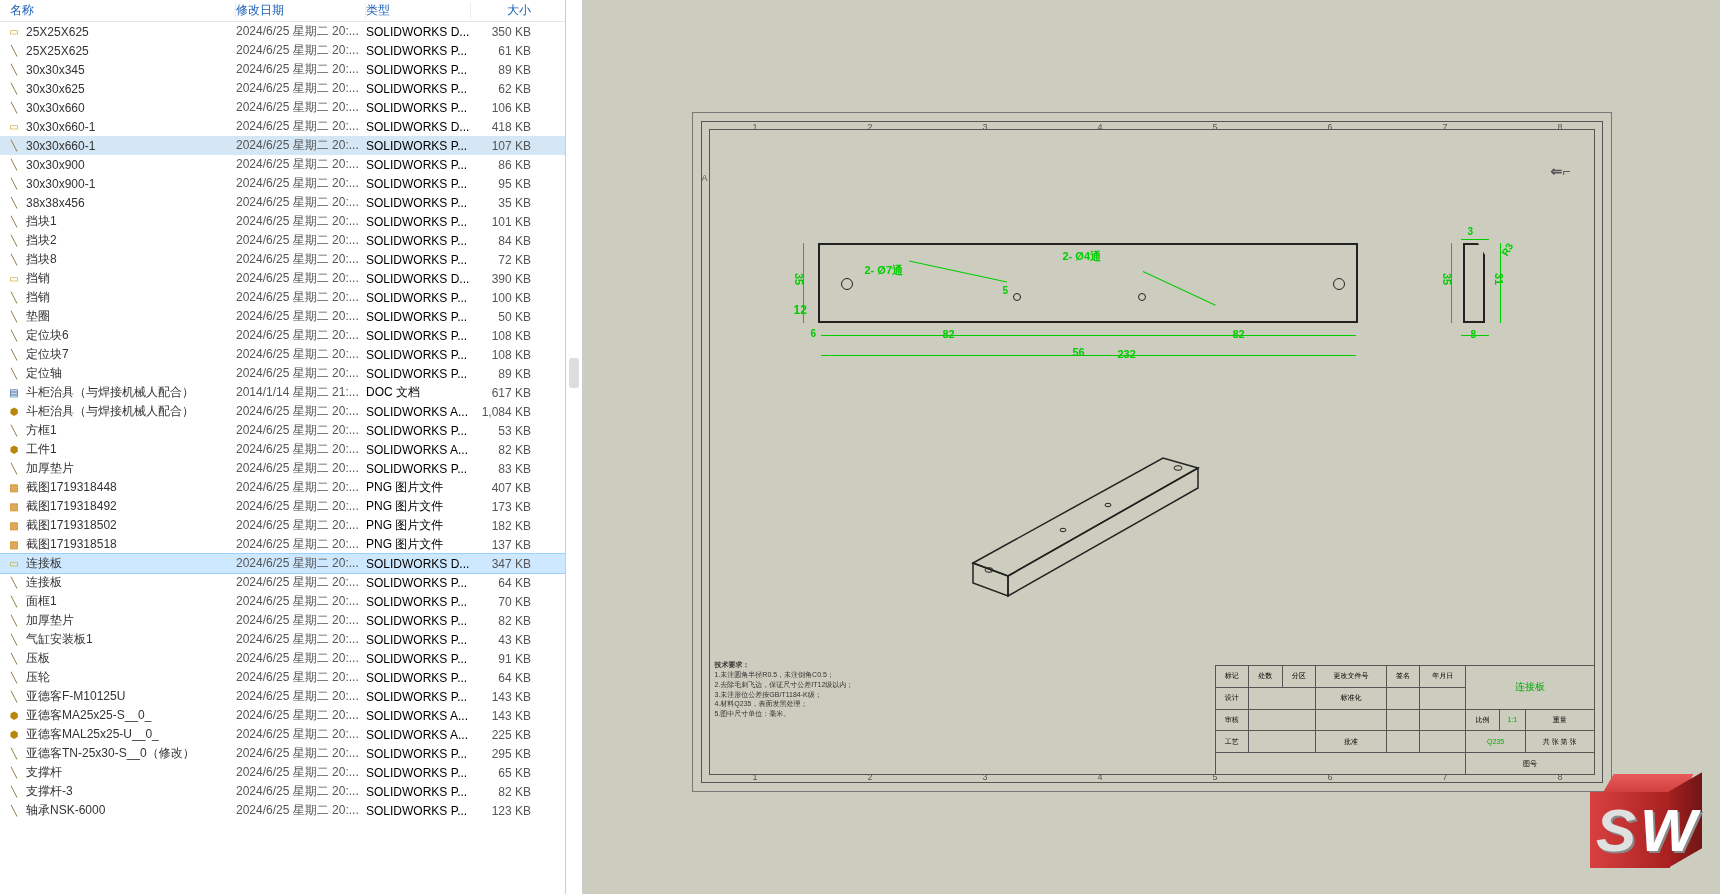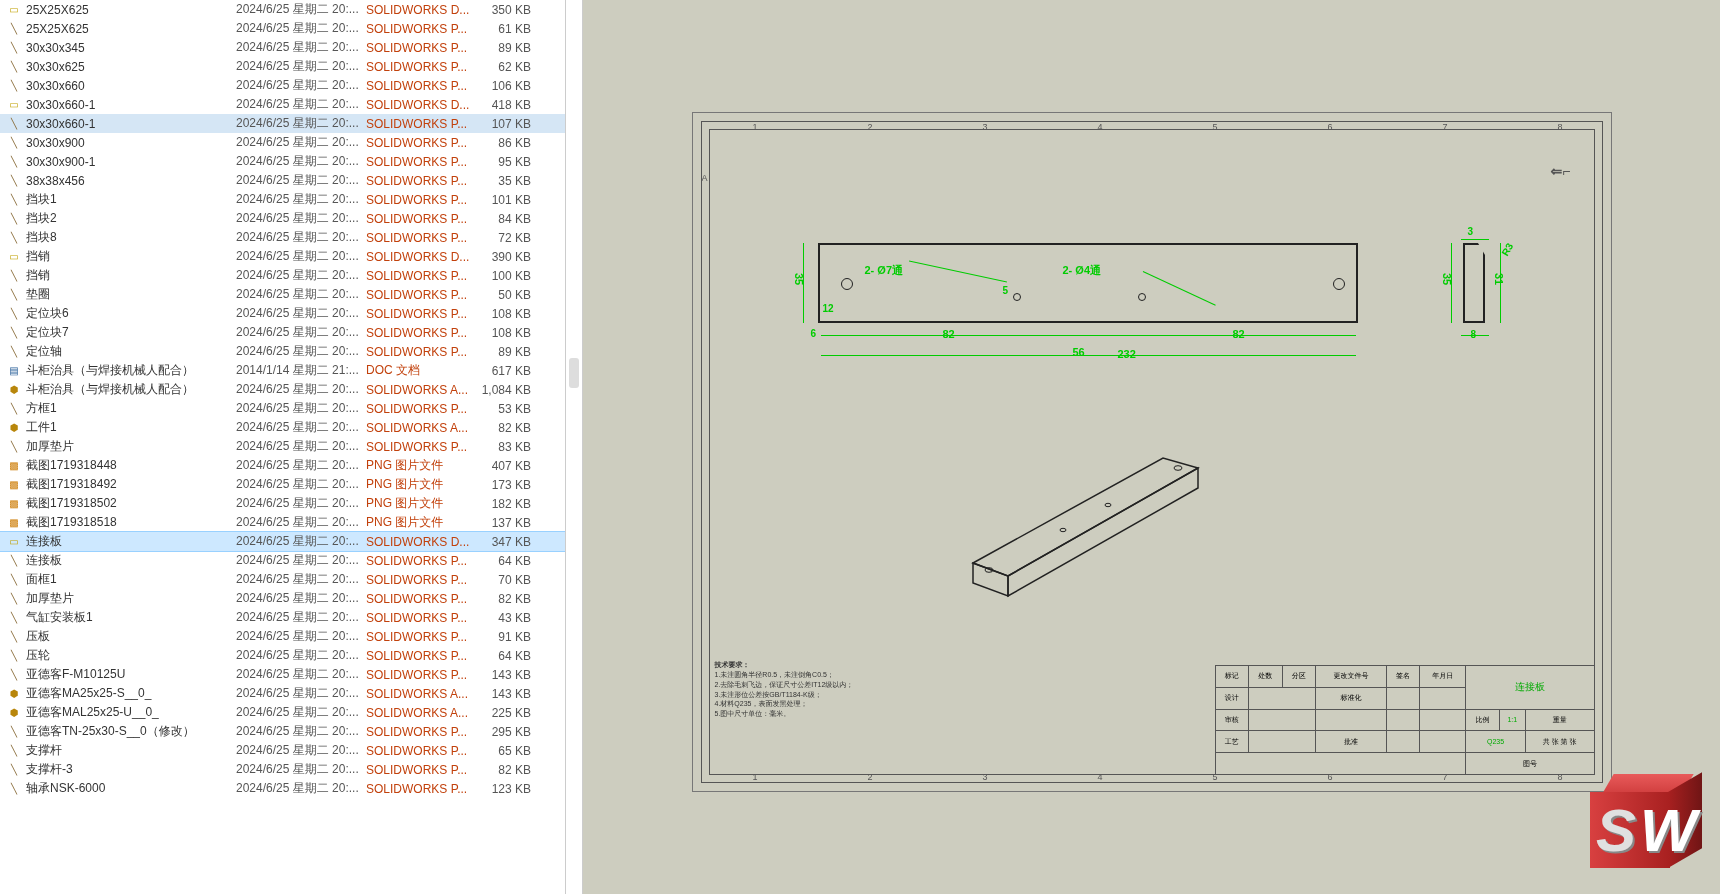--- a/index.html
+++ b/index.html
@@ -18,21 +18,21 @@
 .file-row.sel-drw{background:#d5e6f5;}
 .file-row.sel-main{background:#cde8ff;outline:1px solid #99d1ff;}
 .icon{width:16px;height:16px;margin-right:4px;display:inline-flex;align-items:center;justify-content:center;font-size:10px;}
 .icon-part{color:#8a6d3b;}
 .icon-drw{color:#c0a000;}
 .icon-asm{color:#b8860b;}
 .icon-doc{color:#2a6099;}
 .icon-png{color:#cc7a00;}
 .fname{width:210px;overflow:hidden;white-space:nowrap;}
 .fdate{width:130px;color:#555;overflow:hidden;white-space:nowrap;}
-.ftype{width:105px;color:#c2410c;overflow:hidden;white-space:nowrap;}
+.ftype{width:105px;color:#000000;overflow:hidden;white-space:nowrap;}
 .fsize{width:68px;text-align:right;padding-right:8px;color:#555;}
 .splitter{width:18px;background:#fff;border-left:1px solid #ccc;border-right:1px solid #ccc;position:relative;}
 .splitter:before{content:"";position:absolute;top:40%;left:3px;width:10px;height:30px;background:#ddd;border-radius:3px;}
 .right-pane{flex:1;background:#cdcdbf;position:relative;padding:30px 20px 20px 20px;display:flex;align-items:center;justify-content:center;}
 .drawing-sheet{width:920px;height:680px;background:#cdcdbf;border:1px solid #777;position:relative;}
 .frame-outer{position:absolute;top:8px;left:8px;right:8px;bottom:8px;border:1px solid #555;}
 .frame-inner{position:absolute;top:16px;left:16px;right:16px;bottom:16px;border:1px solid #555;}
 .ruler-num{position:absolute;font-size:9px;color:#555;}
 .dim{position:absolute;font-size:11px;color:#00cc00;font-weight:bold;}
 .dim-line{position:absolute;background:#00cc00;}
@@ -51,20 +51,26 @@
 .sw-side{position:absolute;top:18px;left:78px;width:34px;height:76px;background:linear-gradient(to right,#a82020,#701515);transform-origin:left;transform:skewY(-30deg);}
 .sw-letter{position:absolute;font-size:60px;font-weight:bold;font-style:italic;font-family:Arial;}
 .sw-s{color:#e0e0e0;top:22px;left:6px;text-shadow:2px 2px 0 #888;}
 .sw-w{color:#fff;top:22px;left:50px;text-shadow:2px 2px 0 #888;}
 .arrow-mark{position:absolute;right:40px;top:50px;font-size:14px;color:#555;font-weight:bold;}
 </style>
 </head>
 <body>
 
 <div class="left-pane">
+  <div class="list-header">
+    <div class="col-name">名称</div>
+    <div class="col-date">修改日期</div>
+    <div class="col-type">类型</div>
+    <div class="col-size">大小</div>
+  </div>
   <div class="scroll-area" id="file-list">
       <div class="file-row">
         <span class="icon icon-drw">▭</span>
         <span class="fname">25X25X625</span>
         <span class="fdate">2024/6/25 星期二 20:...</span>
         <span class="ftype">SOLIDWORKS D...</span>
         <span class="fsize">350 KB</span>
       </div>
       <div class="file-row">
         <span class="icon icon-part">╲</span>
@@ -382,26 +388,26 @@
     <span class="ruler-num" style="bottom:9px;left:865px">8</span>
     <span class="ruler-num" style="left:9px;top:60px">A</span>
 
     <div class="part-outline" style="top:130px;left:125px;width:540px;height:80px;"></div>
     <div class="hole" style="top:165px;left:148px;"></div>
     <div class="hole" style="top:165px;left:640px;"></div>
     <div class="hole hole-small" style="top:180px;left:320px;"></div>
     <div class="hole hole-small" style="top:180px;left:445px;"></div>
 
     <span class="dim" style="top:150px;left:172px">2- Ø7通</span>
-    <span class="dim" style="top:150px;left:370px">2- Ø4通</span>
+    <span class="dim" style="top:136px;left:370px">2- Ø4通</span>
     <div class="dim-line" style="top:158px;left:215px;width:100px;height:1px;transform:rotate(12deg);"></div>
     <div class="dim-line" style="top:158px;left:370px;width:80px;height:1px;transform:rotate(-155deg);transform-origin:right;"></div>
 
     <span class="dim" style="top:160px;left:100px;writing-mode:vertical-rl">35</span>
-    <span class="dim" style="top:190px;left:130px;font-size:10px">12</span>
+    <span class="dim" style="top:190px;left:101px;font-size:12px">12</span>
     <span class="dim" style="top:215px;left:118px;font-size:10px">6</span>
     <span class="dim" style="top:172px;left:310px;font-size:10px">5</span>
     <span class="dim" style="top:215px;left:250px">82</span>
     <span class="dim" style="top:233px;left:380px">56</span>
     <span class="dim" style="top:215px;left:540px">82</span>
     <span class="dim" style="top:235px;left:425px">232</span>
 
     <div class="dim-line" style="top:222px;left:128px;width:535px;height:1px;"></div>
     <div class="dim-line" style="top:242px;left:128px;width:535px;height:1px;"></div>
     <div class="dim-line" style="top:130px;left:110px;width:1px;height:80px;"></div>

